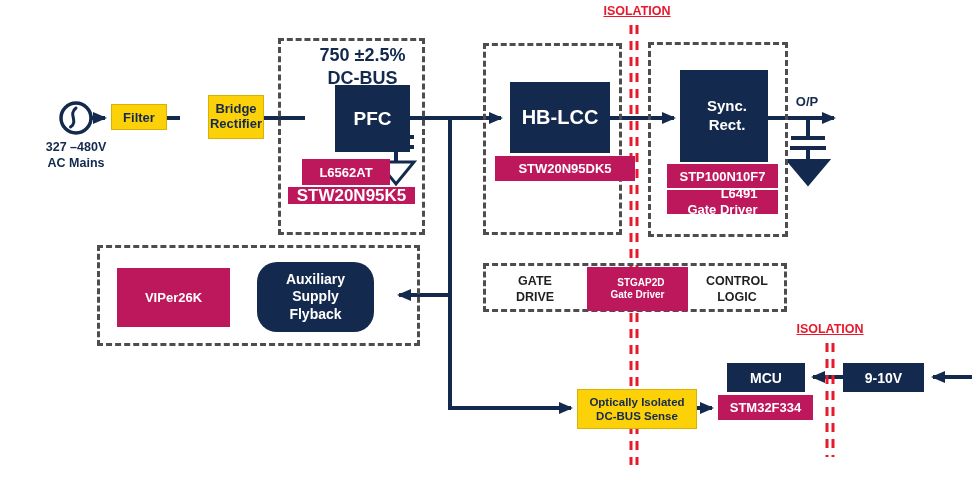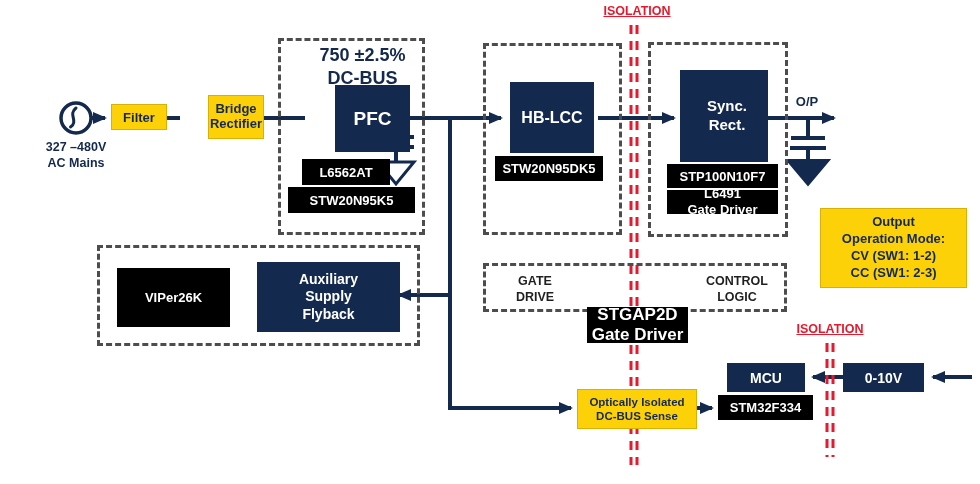--- a/index.html
+++ b/index.html
@@ -4,68 +4,68 @@
 <style>
   html,body{margin:0;padding:0;background:#fff;}
   .stage{
     position:relative;width:980px;height:484px;background:#ffffff;overflow:hidden;
     font-family:"Liberation Sans", sans-serif;
   }
   .stage svg{position:absolute;left:0;top:0;z-index:1;}
   .box{position:absolute;display:flex;align-items:center;justify-content:center;
        text-align:center;font-weight:bold;white-space:pre-line;z-index:3;box-sizing:border-box;}
   .navy-box{background:#13294d;color:#ffffff;}
-  .blue-box{background:#000000;color:#ffffff;}
+  .blue-box{background:#be185d;color:#ffffff;text-align:right;}
   .yellow-box{background:#fdd108;color:#13294d;border:1px solid #d8b106;}
   .dash-box{position:absolute;border:3px dashed #4d4d4d;z-index:2;box-sizing:border-box;background:transparent;}
   .lbl{position:absolute;font-weight:bold;text-align:center;white-space:pre-line;z-index:4;color:#13294d;}
   .red-lbl{color:#e8192c;text-decoration:underline;}
   .blk-lbl{color:#1f1f1f;}
 
   
   .l-ac      {left:28px;  top:139px; width:96px;  font-size:12.5px; line-height:1.3;}
   .b-filter  {left:111px; top:104px; width:56px;  height:26px; font-size:13px;}
   .b-bridge  {left:178px; top:95px;  width:56px;  height:44px; font-size:13px; line-height:1.15;margin-left:30px;}
 
   
   .d-pfc     {left:278px; top:38px;  width:147px; height:197px;}
   .l-bus     {left:310px; top:44px;  width:105px; font-size:18px; line-height:1.3;}
   .b-pfc     {left:303px; top:85px;  width:75px;  height:67px; font-size:19px;margin-left:32px;}
   .b-l6562   {left:302px; top:159px; width:88px;  height:26px; font-size:13px;}
-  .b-stw95k5 {left:288px; top:187px; width:127px; height:26px; font-size:13px;}
+  .b-stw95k5 {left:288px; top:187px; width:127px; height:17px; font-size:17px;}
 
   
   .d-llc     {left:483px; top:43px;  width:139px; height:192px;}
-  .b-llc     {left:510px; top:82px;  width:84px;  height:71px; font-size:16px;}
-  .b-stwdk5  {left:495px; top:156px; width:108px; height:25px; font-size:13px;}
+  .b-llc     {left:510px; top:82px;  width:100px;  height:71px; font-size:20px;}
+  .b-stwdk5  {left:495px; top:156px; width:140px; height:25px; font-size:13px;}
 
   
   .d-sr      {left:648px; top:42px;  width:140px; height:195px;}
   .b-sr      {left:680px; top:70px;  width:88px;  height:92px; font-size:15px; line-height:1.25;padding-left:6px;}
   .b-stp100  {left:667px; top:164px; width:111px; height:24px; font-size:13px;}
   .b-l6491   {left:667px; top:190px; width:111px; height:24px; font-size:13px; line-height:1.2;}
   .l-op      {left:786px; top:94px;  width:42px;  font-size:13px;}
 
   
   .l-iso1    {left:577px; top:4px;   width:120px; font-size:12.5px;}
   .l-iso2    {left:770px; top:322px; width:120px; font-size:12.5px;}
 
   
   .b-mode    {left:820px; top:208px; width:147px; height:80px; font-size:13px; line-height:1.3;}
 
   
   .d-gd      {left:483px; top:263px; width:304px; height:49px;}
   .l-gd      {left:488px; top:274px; width:94px;  font-size:12.5px; line-height:1.25;}
-  .b-stgap   {left:587px; top:267px; width:101px; height:36px; font-size:17px; line-height:1.2;margin-top:40px;}
+  .b-stgap   {left:587px; top:267px; width:101px; height:44px; font-size:10px; line-height:1.2;}
   .l-cl      {left:690px; top:274px; width:94px;  font-size:12.5px; line-height:1.25;}
 
   
   .d-aux     {left:97px;  top:245px; width:323px; height:101px;}
   .b-viper   {left:117px; top:268px; width:113px; height:59px; font-size:13px;}
-  .b-aux     {left:257px; top:262px; width:143px; height:70px; font-size:14px; line-height:1.25;}
+  .b-aux     {left:257px; top:262px; width:117px; height:70px; font-size:14px; line-height:1.25;border-radius:20px;}
 
   
   .b-sense   {left:577px; top:389px; width:120px; height:40px; font-size:11.5px; line-height:1.25;}
   .b-mcu     {left:727px; top:363px; width:78px;  height:29px; font-size:14px;}
   .b-stm32   {left:718px; top:395px; width:95px;  height:25px; font-size:13px;}
   .b-010v    {left:843px; top:363px; width:81px;  height:29px; font-size:14px;}
 </style>
 </head>
 <body>
 
@@ -146,36 +146,32 @@
   <div class="box navy-box b-sr">Sync.
 Rect.</div>
   <div class="box blue-box b-stp100">STP100N10F7</div>
   <div class="box blue-box b-l6491">L6491
 Gate Driver</div>
   <div class="lbl l-op">O/P</div>
 
   <div class="lbl red-lbl l-iso1">ISOLATION</div>
   <div class="lbl red-lbl l-iso2">ISOLATION</div>
 
-  <div class="box yellow-box b-mode">Output
-Operation Mode:
-CV (SW1: 1-2)
-CC (SW1: 2-3)</div>
 
   <div class="lbl blk-lbl l-gd">GATE
 DRIVE</div>
   <div class="box blue-box b-stgap">STGAP2D
 Gate Driver</div>
   <div class="lbl blk-lbl l-cl">CONTROL
 LOGIC</div>
 
   <div class="box blue-box b-viper">VIPer26K</div>
   <div class="box navy-box b-aux">Auxiliary
 Supply
 Flyback</div>
 
   <div class="box yellow-box b-sense">Optically Isolated
 DC-BUS Sense</div>
   <div class="box navy-box b-mcu">MCU</div>
   <div class="box blue-box b-stm32">STM32F334</div>
-  <div class="box navy-box b-010v">0-10V</div>
+  <div class="box navy-box b-010v">9-10V</div>
 
 </div>
 
 </body></html>

